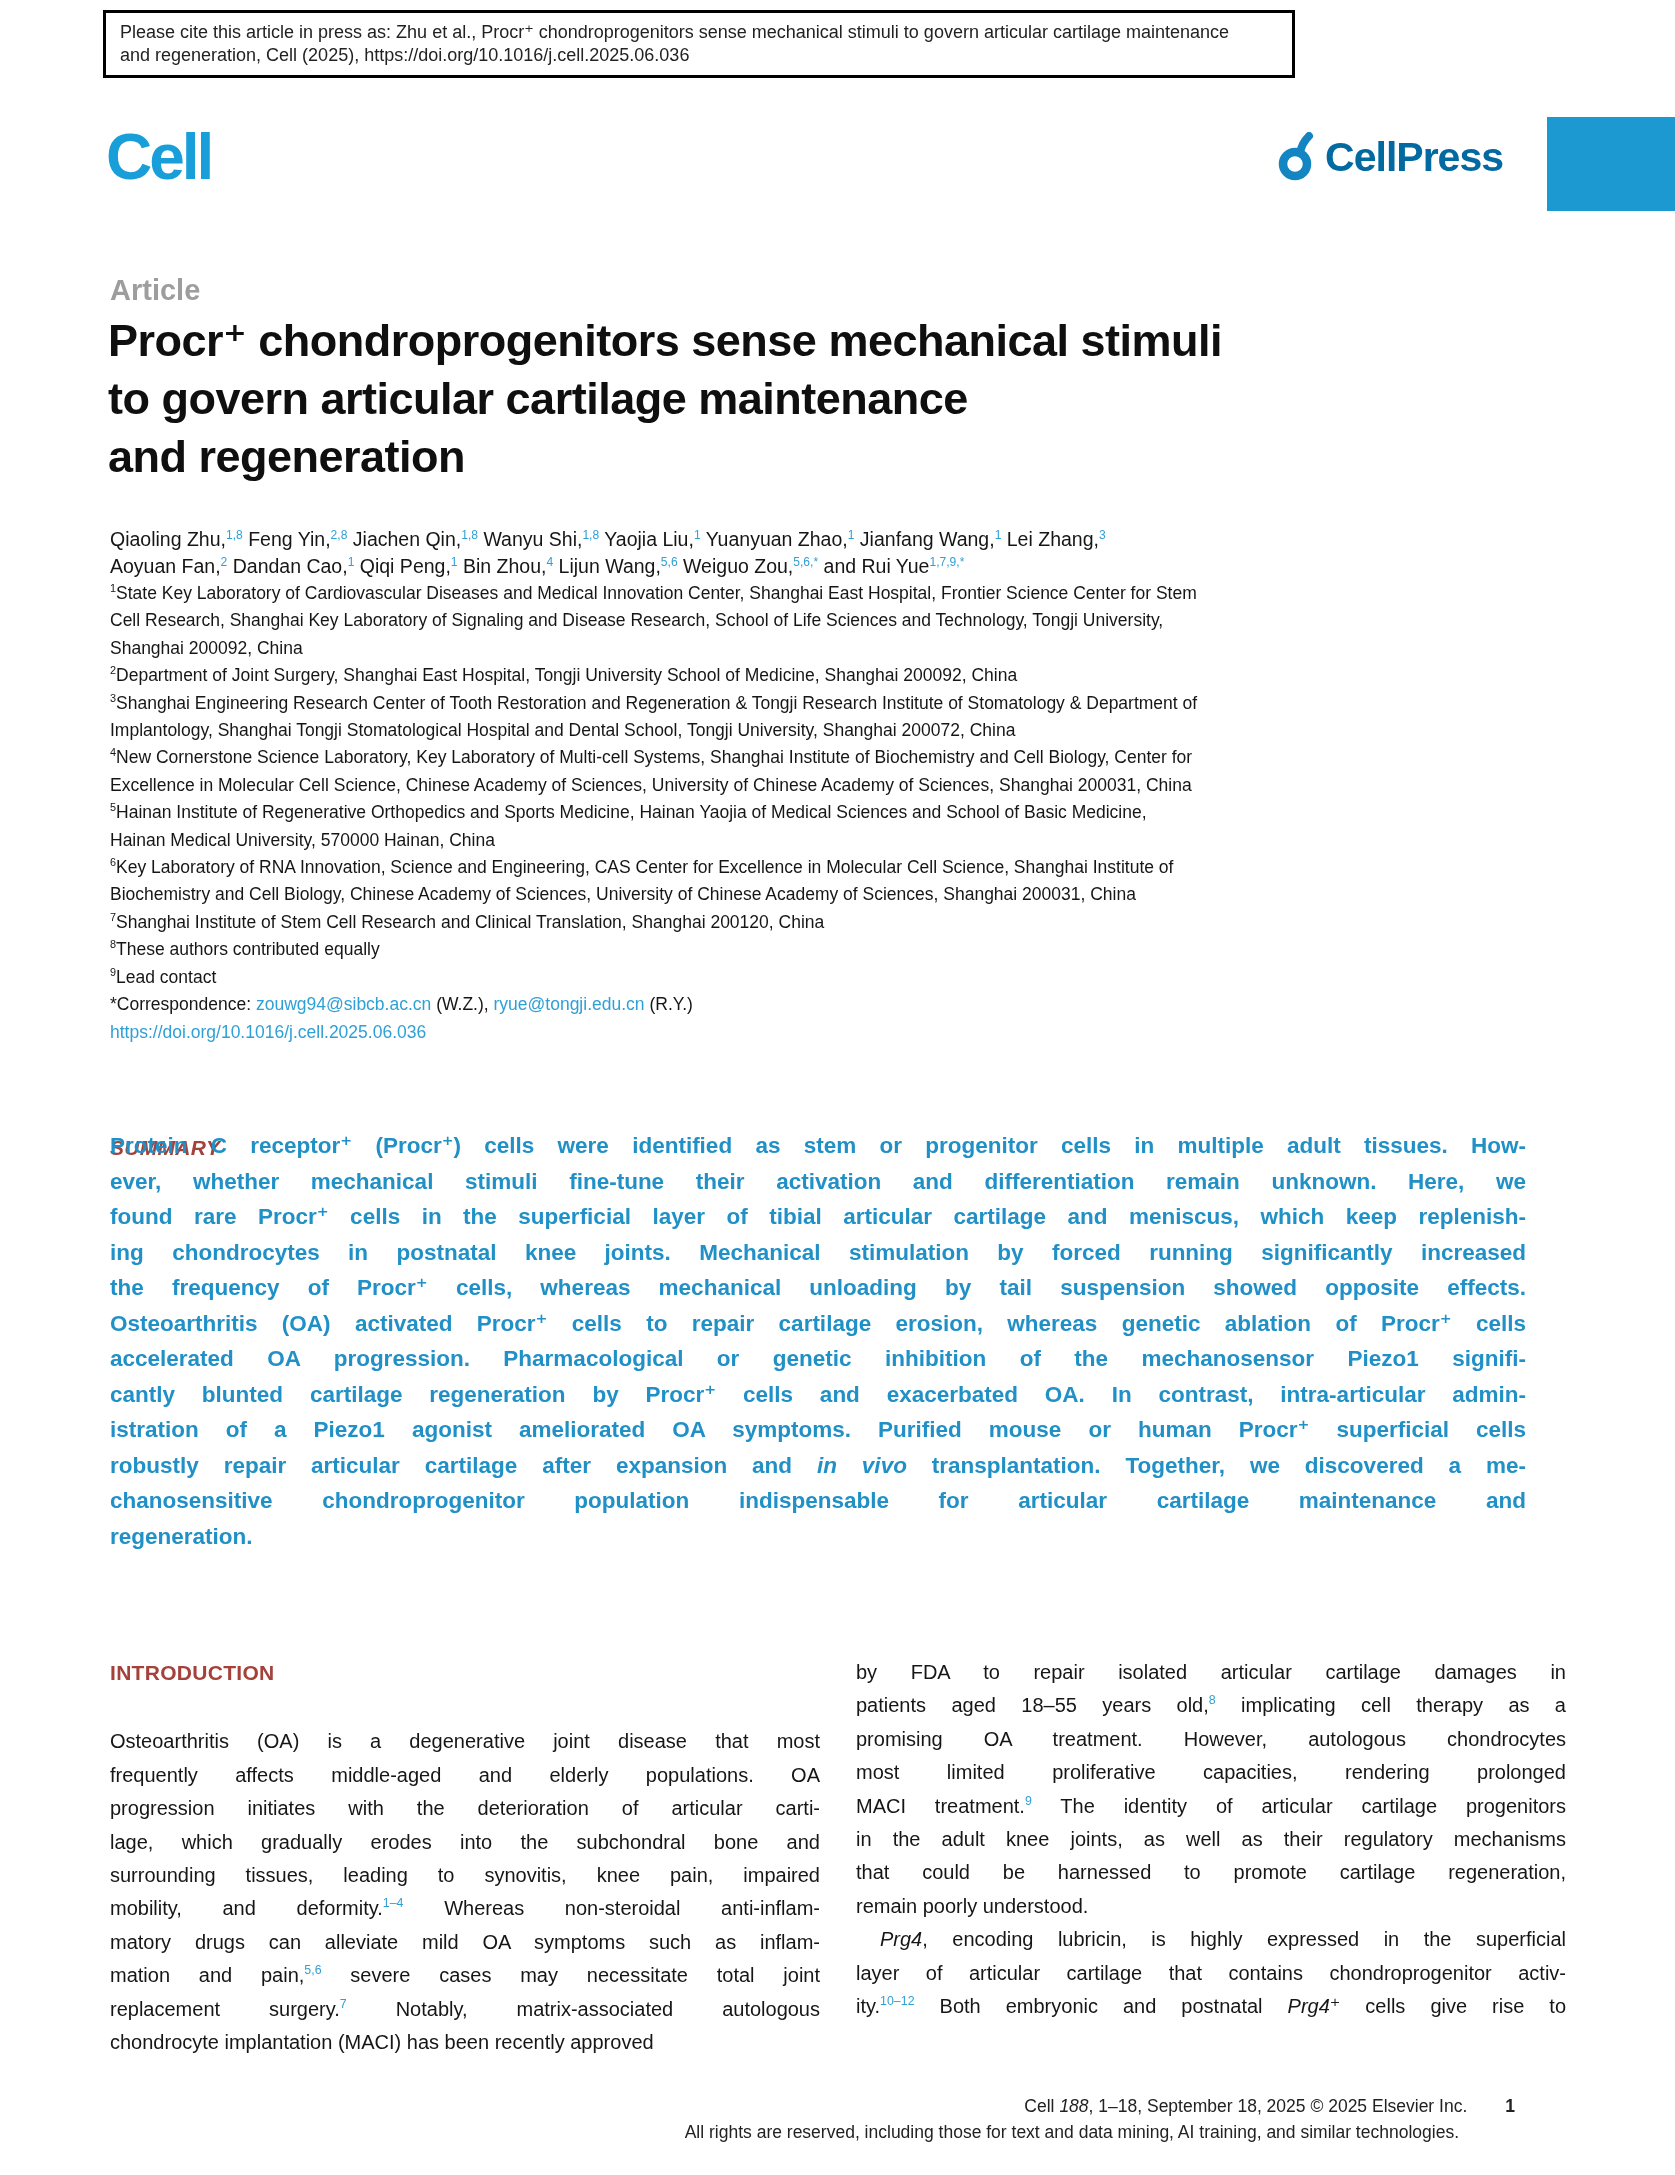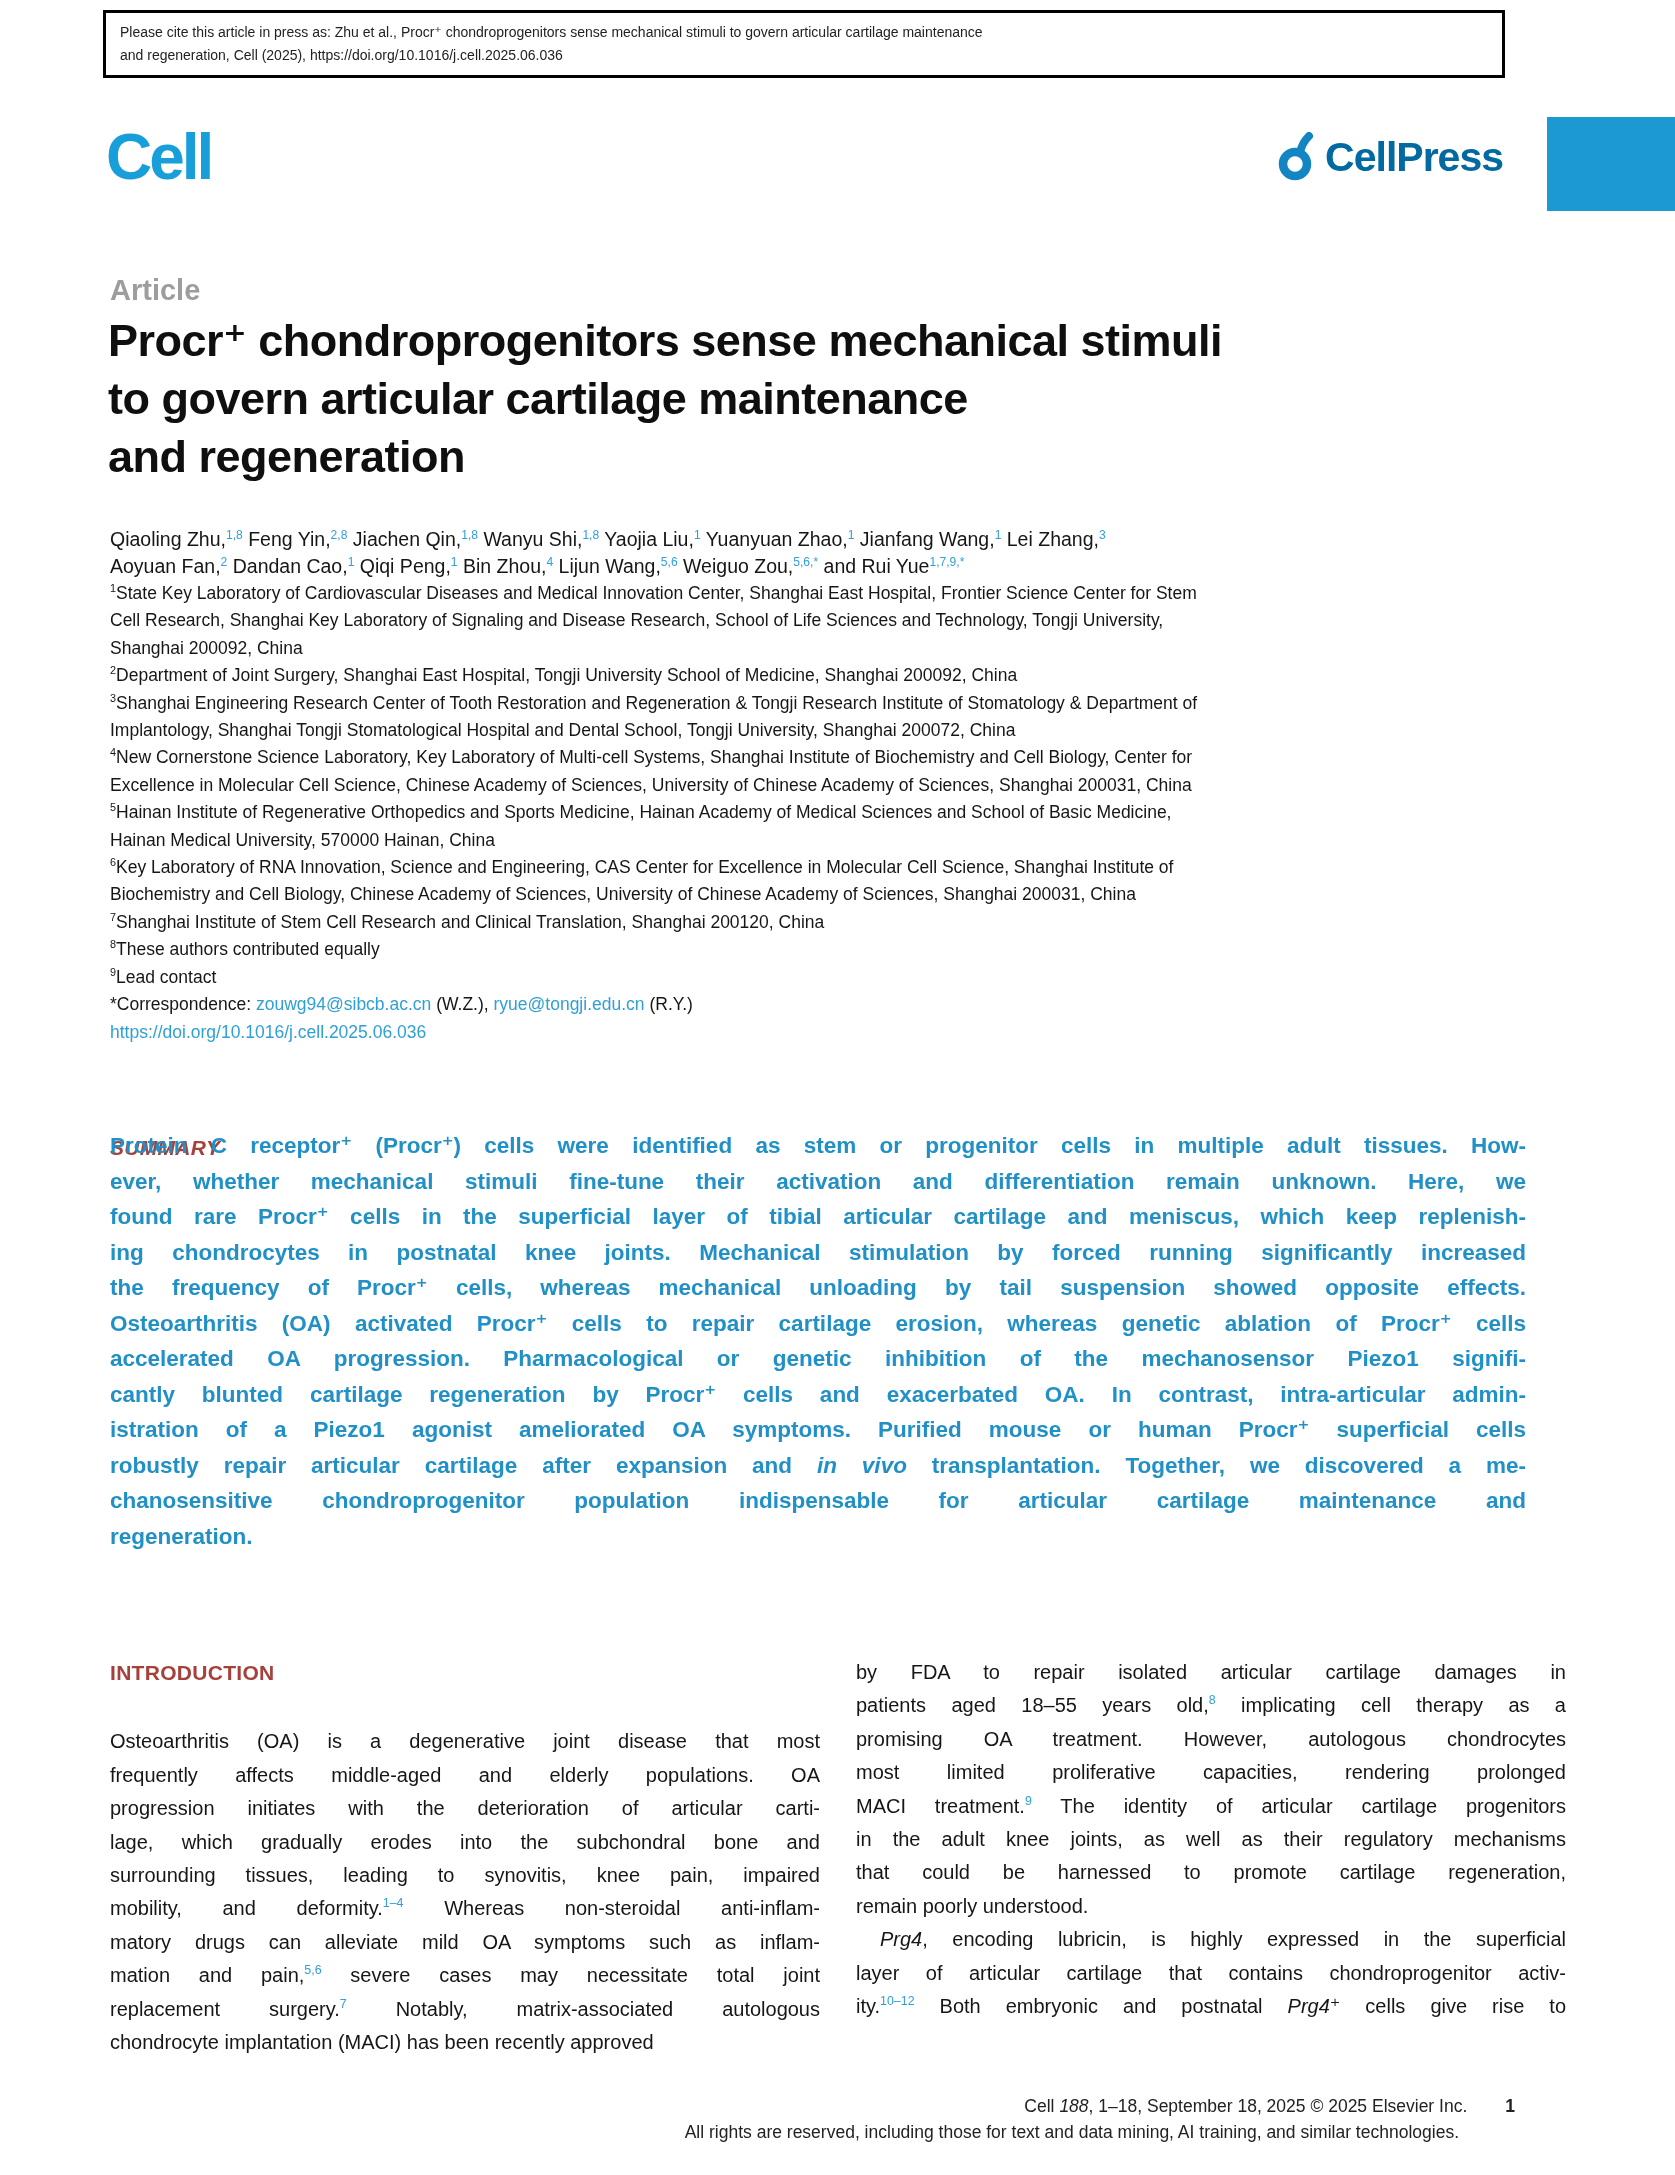--- a/index.html
+++ b/index.html
@@ -1,21 +1,21 @@
 <!DOCTYPE html>
 <html><head>
 <meta charset="utf-8">
 <style>
   html,body{margin:0;padding:0;background:#9a9a9a;}
   .page{position:relative;width:1675px;height:2175px;margin:0 auto;background:#ffffff;
         font-family:"Liberation Sans","DejaVu Sans",sans-serif;color:#161616;overflow:hidden;}
 
   
-  .cite-box{position:absolute;left:103px;top:10px;width:1402px;box-sizing:border-box;
-            border:3px solid #000;padding:8px 14px;font-size:14px;line-height:23px;color:#222;}
+  .cite-box{position:absolute;left:103px;top:10px;width:1192px;box-sizing:border-box;
+            border:3px solid #000;padding:8px 14px;font-size:18px;line-height:23px;color:#222;}
 
   
   .logo-cell{position:absolute;left:106px;top:120px;font-size:64px;font-weight:bold;
              color:#189fd9;letter-spacing:-3px;}
   .logo-press{position:absolute;top:132px;right:172px;display:flex;align-items:center;gap:7px;}
   .press-text{font-size:41px;font-weight:bold;color:#0369a1;letter-spacing:-1px;}
   .corner-rect{position:absolute;top:117px;right:0;width:128px;height:94px;background:#1d99d2;}
 
   
   .kicker{position:absolute;left:110px;top:274px;font-size:29px;font-weight:bold;color:#9d9d9d;}
@@ -87,21 +87,21 @@
 
   <div class="front">
       <div class="front-line"><sup class="seg-sup">1</sup><span>State Key Laboratory of Cardiovascular Diseases and Medical Innovation Center, Shanghai East Hospital, Frontier Science Center for Stem</span></div>
       <div class="front-line"><span>Cell Research, Shanghai Key Laboratory of Signaling and Disease Research, School of Life Sciences and Technology, Tongji University,</span></div>
       <div class="front-line"><span>Shanghai 200092, China</span></div>
       <div class="front-line"><sup class="seg-sup">2</sup><span>Department of Joint Surgery, Shanghai East Hospital, Tongji University School of Medicine, Shanghai 200092, China</span></div>
       <div class="front-line"><sup class="seg-sup">3</sup><span>Shanghai Engineering Research Center of Tooth Restoration and Regeneration &amp; Tongji Research Institute of Stomatology &amp; Department of</span></div>
       <div class="front-line"><span>Implantology, Shanghai Tongji Stomatological Hospital and Dental School, Tongji University, Shanghai 200072, China</span></div>
       <div class="front-line"><sup class="seg-sup">4</sup><span>New Cornerstone Science Laboratory, Key Laboratory of Multi-cell Systems, Shanghai Institute of Biochemistry and Cell Biology, Center for</span></div>
       <div class="front-line"><span>Excellence in Molecular Cell Science, Chinese Academy of Sciences, University of Chinese Academy of Sciences, Shanghai 200031, China</span></div>
-      <div class="front-line"><sup class="seg-sup">5</sup><span>Hainan Institute of Regenerative Orthopedics and Sports Medicine, Hainan Academy of Medical Sciences and School of Basic Medicine,</span></div>
+      <div class="front-line"><sup class="seg-sup">5</sup><span>Hainan Institute of Regenerative Orthopedics and Sports Medicine, Hainan Yaojia of Medical Sciences and School of Basic Medicine,</span></div>
       <div class="front-line"><span>Hainan Medical University, 570000 Hainan, China</span></div>
       <div class="front-line"><sup class="seg-sup">6</sup><span>Key Laboratory of RNA Innovation, Science and Engineering, CAS Center for Excellence in Molecular Cell Science, Shanghai Institute of</span></div>
       <div class="front-line"><span>Biochemistry and Cell Biology, Chinese Academy of Sciences, University of Chinese Academy of Sciences, Shanghai 200031, China</span></div>
       <div class="front-line"><sup class="seg-sup">7</sup><span>Shanghai Institute of Stem Cell Research and Clinical Translation, Shanghai 200120, China</span></div>
       <div class="front-line"><sup class="seg-sup">8</sup><span>These authors contributed equally</span></div>
       <div class="front-line"><sup class="seg-sup">9</sup><span>Lead contact</span></div>
       <div class="front-line"><span>*Correspondence: </span><span class="seg-link">zouwg94@sibcb.ac.cn</span><span> (W.Z.), </span><span class="seg-link">ryue@tongji.edu.cn</span><span> (R.Y.)</span></div>
       <div class="front-line"><span class="seg-link">https://doi.org/10.1016/j.cell.2025.06.036</span></div>
     </div>
 

